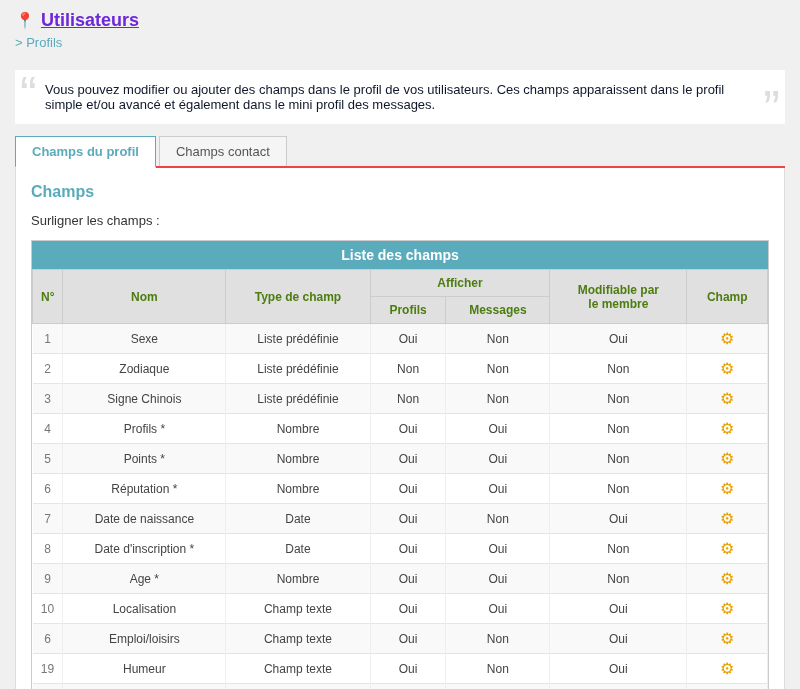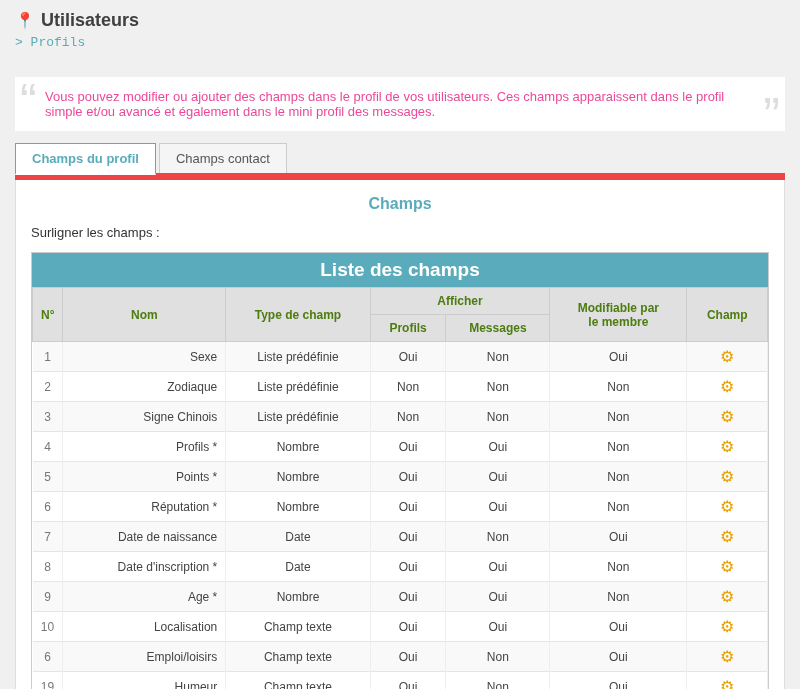--- a/index.html
+++ b/index.html
@@ -16,42 +16,42 @@
     }
     .page-header {
       display: flex;
       align-items: center;
       gap: 6px;
       margin-bottom: 4px;
     }
     .page-title {
       font-size: 18px;
       font-weight: bold;
-      color: #404040;
+      color: #6d28d9;
+      text-decoration: underline;
     }
     .pin-icon {
       color: #5aabbb;
       font-size: 16px;
     }
     .breadcrumb {
-      margin-bottom: 27px;
-      font-family: Liberation Mono, monospace;
+      margin-bottom: 20px;
     }
     .breadcrumb a {
       color: #5aabbb;
       text-decoration: none;
       font-size: 13px;
     }
     .info-box {
       background: #fff;
       border-left: none;
       padding: 12px 30px;
       margin-bottom: 12px;
       font-size: 13px;
-      color: #ec4899;
+      color: #0f172a;
       position: relative;
     }
     .info-box::before {
       content: '\201C';
       font-size: 50px;
       color: #ddd;
       position: absolute;
       left: 5px;
       top: 0px;
       line-height: 1;
@@ -60,21 +60,21 @@
       content: '\201D';
       font-size: 50px;
       color: #ddd;
       position: absolute;
       right: 5px;
       bottom: -10px;
       line-height: 1;
     }
     .tabs-bar {
       display: flex;
-      border-bottom: 7px solid #ef4444;
+      border-bottom: 2px solid #ef4444;
       margin-bottom: 0;
     }
     .tab {
       padding: 7px 16px;
       cursor: pointer;
       font-size: 13px;
       border: 1px solid #ccc;
       border-bottom: none;
       background: #f5f5f5;
       color: #555;
@@ -92,21 +92,20 @@
       background: #fff;
       border: 1px solid #ddd;
       border-top: none;
       padding: 15px;
     }
     .section-title {
       font-size: 16px;
       font-weight: bold;
       color: #5aabbb;
       margin-bottom: 12px;
-      text-align: center;
     }
     .highlight-row {
       display: flex;
       align-items: center;
       gap: 10px;
       margin-bottom: 12px;
     }
     .highlight-label {
       font-size: 13px;
       color: #333;
@@ -120,21 +119,21 @@
       min-width: 120px;
     }
     .table-wrapper {
       border: 1px solid #ccc;
     }
     .table-header-bar {
       background: #5aabbb;
       color: #fff;
       text-align: center;
       padding: 6px;
-      font-size: 19px;
+      font-size: 14px;
       font-weight: bold;
     }
     table {
       width: 100%;
       border-collapse: collapse;
     }
     thead tr {
       background: #e0e0e0;
     }
     thead th {
@@ -160,21 +159,21 @@
       color: #444;
       text-align: center;
       border-right: 1px solid #eee;
     }
     tbody td.num-col {
       text-align: center;
       color: #777;
       width: 30px;
     }
     tbody td.nom-col {
-      text-align: right;
+      text-align: center;
     }
     .gear-icon {
       color: #e8a000;
       font-size: 16px;
     }
     .afficher-group th {
       border-bottom: 1px solid #ccc;
     }
     .col-group-header {
       text-align: center;

